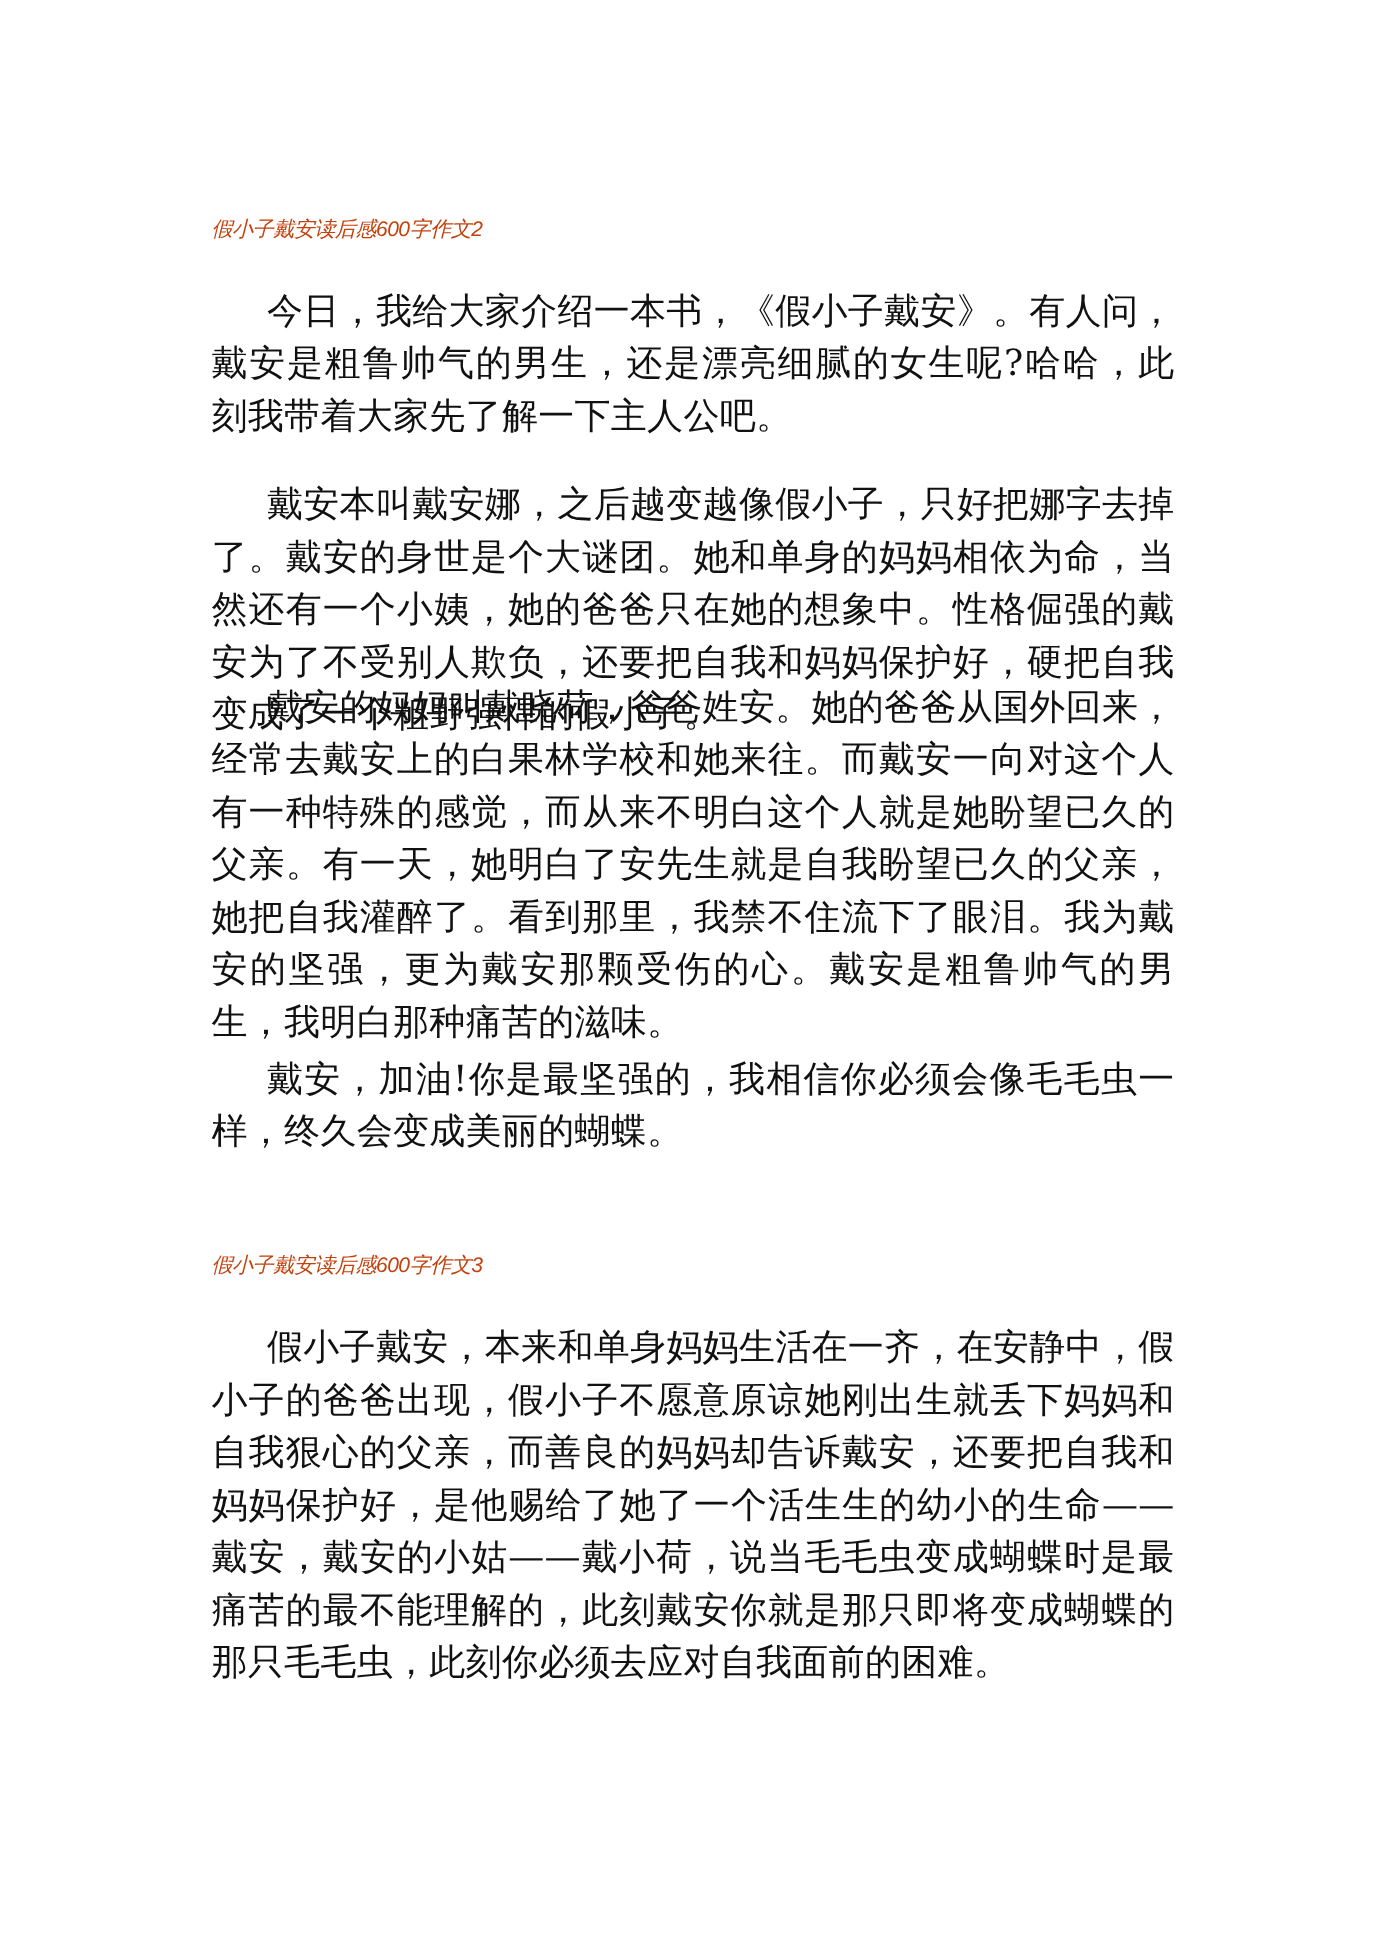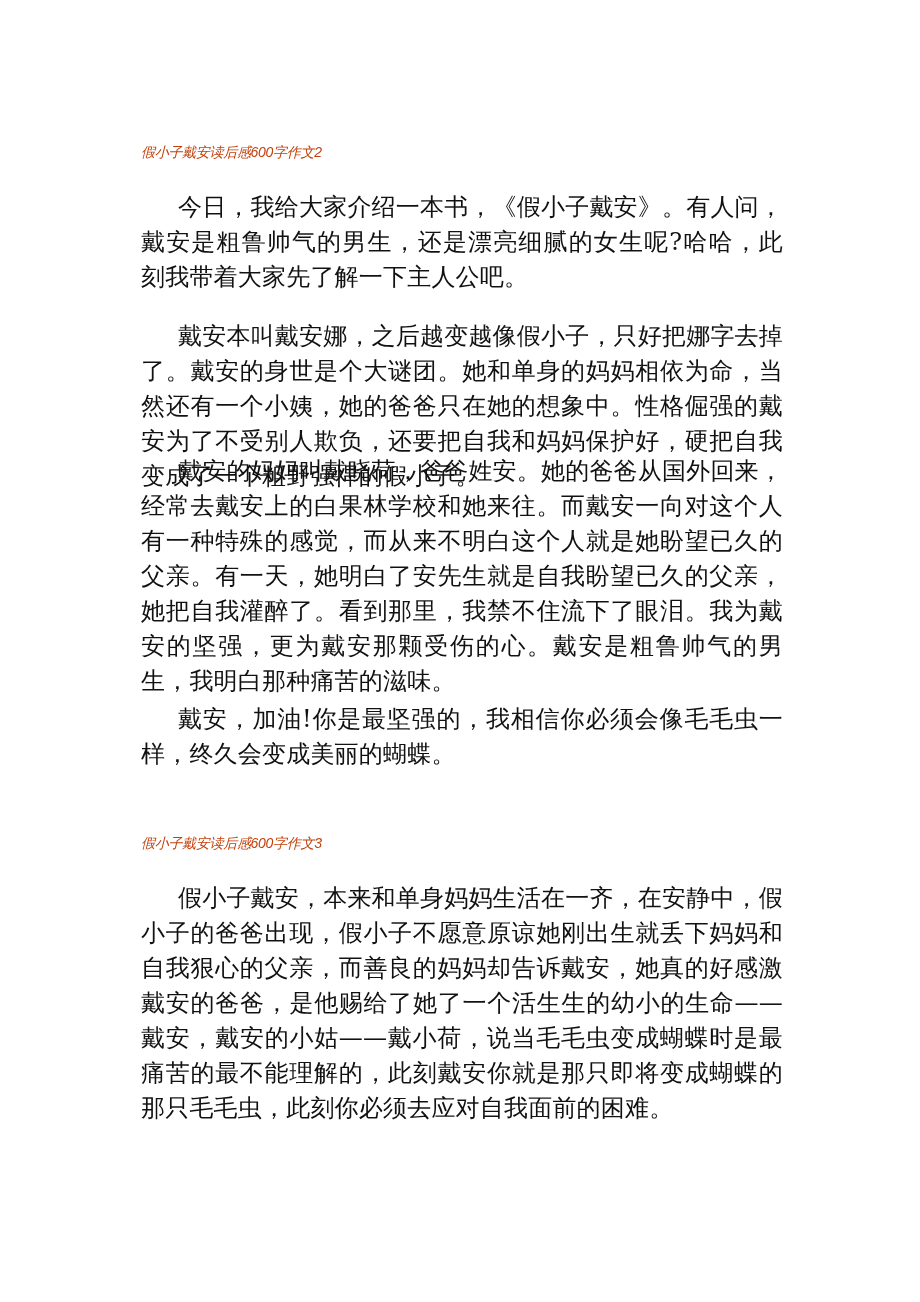--- a/index.html
+++ b/index.html
@@ -54,15 +54,15 @@
   <p class="para" style="top:190px;">今日，我给大家介绍一本书，《假小子戴安》。有人问，戴安是粗鲁帅气的男生，还是漂亮细腻的女生呢?哈哈，此刻我带着大家先了解一下主人公吧。</p>
 
   <p class="para" style="top:287px;margin-top:32px;">戴安本叫戴安娜，之后越变越像假小子，只好把娜字去掉了。戴安的身世是个大谜团。她和单身的妈妈相依为命，当然还有一个小姨，她的爸爸只在她的想象中。性格倔强的戴安为了不受别人欺负，还要把自我和妈妈保护好，硬把自我变成了一个粗野强悍的假小子。</p>
 
   <p class="para" style="top:454px;">戴安的妈妈叫戴晓荷，爸爸姓安。她的爸爸从国外回来，经常去戴安上的白果林学校和她来往。而戴安一向对这个人有一种特殊的感觉，而从来不明白这个人就是她盼望已久的父亲。有一天，她明白了安先生就是自我盼望已久的父亲，她把自我灌醉了。看到那里，我禁不住流下了眼泪。我为戴安的坚强，更为戴安那颗受伤的心。戴安是粗鲁帅气的男生，我明白那种痛苦的滋味。</p>
 
   <p class="para" style="top:662px;margin-top:40px;">戴安，加油!你是最坚强的，我相信你必须会像毛毛虫一样，终久会变成美丽的蝴蝶。</p>
 
   <div class="section-title" style="top:832px;">假小子戴安读后感600字作文3</div>
 
-  <p class="para" style="top:881px;">假小子戴安，本来和单身妈妈生活在一齐，在安静中，假小子的爸爸出现，假小子不愿意原谅她刚出生就丢下妈妈和自我狠心的父亲，而善良的妈妈却告诉戴安，她真的好感激戴安的爸爸，是他赐给了她了一个活生生的幼小的生命——戴安，戴安的小姑——戴小荷，说当毛毛虫变成蝴蝶时是最痛苦的最不能理解的，此刻戴安你就是那只即将变成蝴蝶的那只毛毛虫，此刻你必须去应对自我面前的困难。</p>
+  <p class="para" style="top:881px;">假小子戴安，本来和单身妈妈生活在一齐，在安静中，假小子的爸爸出现，假小子不愿意原谅她刚出生就丢下妈妈和自我狠心的父亲，而善良的妈妈却告诉戴安，还要把自我和妈妈保护好，是他赐给了她了一个活生生的幼小的生命——戴安，戴安的小姑——戴小荷，说当毛毛虫变成蝴蝶时是最痛苦的最不能理解的，此刻戴安你就是那只即将变成蝴蝶的那只毛毛虫，此刻你必须去应对自我面前的困难。</p>
 
 </div>
 
 </body></html>

